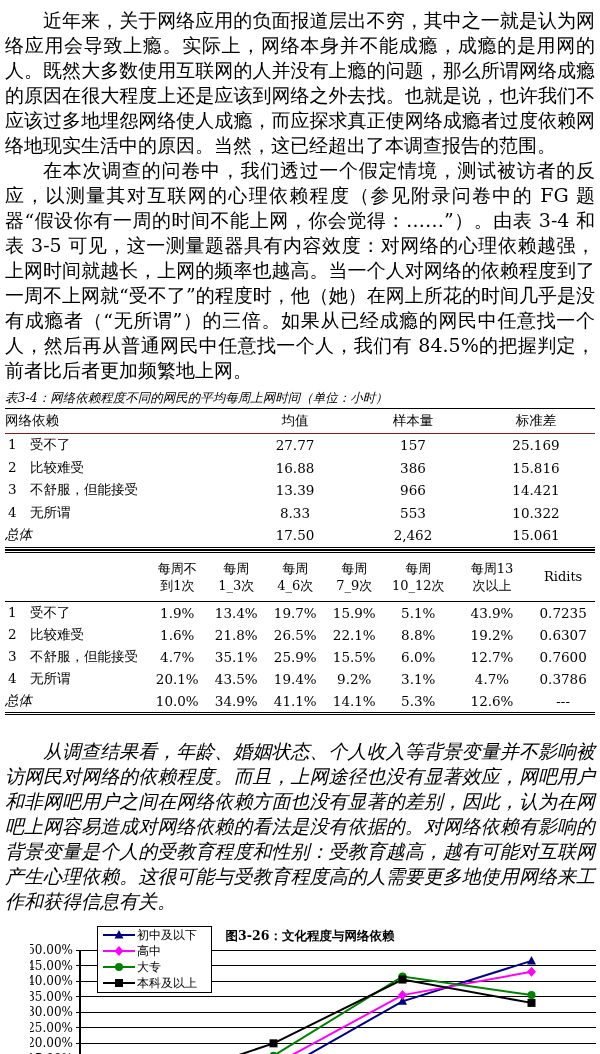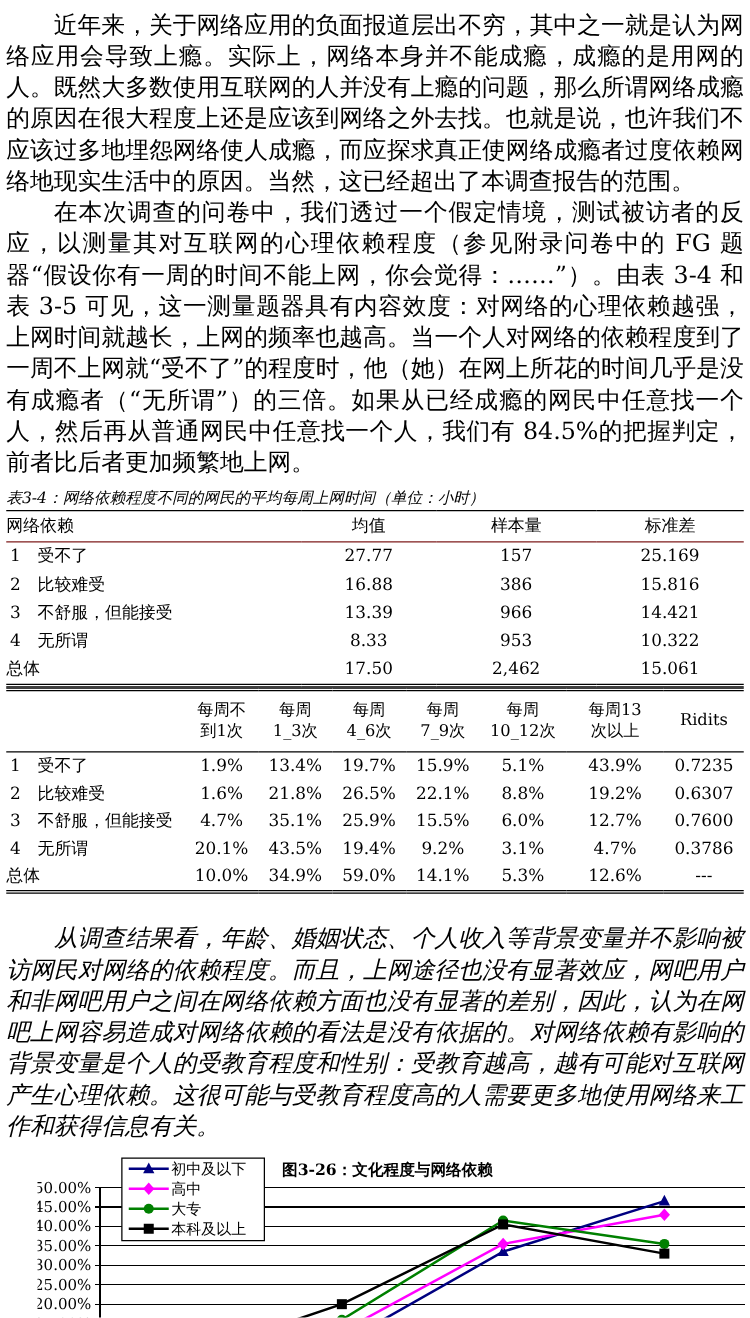--- a/index.html
+++ b/index.html
@@ -14,21 +14,21 @@
   table.t1{border-top:1px solid #000;border-bottom:3px double #000;}
   table.t2{border-top:3px double #000;border-bottom:3px double #000;}
   .dtable th,.dtable td{padding:0;font-weight:normal;font-size:13.5px;text-align:center;
        vertical-align:middle;white-space:nowrap;overflow:hidden;}
   table.t1 thead th{height:24px;border-bottom:1px solid #7f1d1d;}
   table.t2 thead th{height:48px;border-bottom:1px solid #000;font-size:13px;line-height:17px;}
   table.t1 tbody td{height:22.5px;}
   table.t2 tbody td{height:22px;}
   .dtable .left{text-align:left;}
   .rnum{display:inline-block;width:22px;padding-left:3px;}
-  .nonum{padding-left:0;}
+  .nonum{padding-left:0;font-style:italic;}
   .chart{margin-left:25px;margin-top:6px;width:570px;height:214px;}
   p.p3{margin-top:24px;font-style:italic;}
   svg text{font-family:"DejaVu Serif","Liberation Serif",serif;}
 </style>
 </head>
 <body>
 
 <div class="page">
   <p class="para">近年来，关于网络应用的负面报道层出不穷，其中之一就是认为网络应用会导致上瘾。实际上，网络本身并不能成瘾，成瘾的是用网的人。既然大多数使用互联网的人并没有上瘾的问题，那么所谓网络成瘾的原因在很大程度上还是应该到网络之外去找。也就是说，也许我们不应该过多地埋怨网络使人成瘾，而应探求真正使网络成瘾者过度依赖网络地现实生活中的原因。当然，这已经超出了本调查报告的范围。</p>
   <p class="para">在本次调查的问卷中，我们透过一个假定情境，测试被访者的反应，以测量其对互联网的心理依赖程度（参见附录问卷中的 FG 题器“假设你有一周的时间不能上网，你会觉得：……”）。由表 3-4 和表 3-5 可见，这一测量题器具有内容效度：对网络的心理依赖越强，上网时间就越长，上网的频率也越高。当一个人对网络的依赖程度到了一周不上网就“受不了”的程度时，他（她）在网上所花的时间几乎是没有成瘾者（“无所谓”）的三倍。如果从已经成瘾的网民中任意找一个人，然后再从普通网民中任意找一个人，我们有 84.5%的把握判定，前者比后者更加频繁地上网。</p>
@@ -64,21 +64,21 @@
         </tr>
         <tr>
           <td class="left"><span class="rnum">3</span><span class="">不舒服，但能接受</span></td>
           <td>13.39</td>
           <td>966</td>
           <td>14.421</td>
         </tr>
         <tr>
           <td class="left"><span class="rnum">4</span><span class="">无所谓</span></td>
           <td>8.33</td>
-          <td>953</td>
+          <td>553</td>
           <td>10.322</td>
         </tr>
         <tr>
           <td class="left"><span class="nonum">总体</span></td>
           <td>17.50</td>
           <td>2,462</td>
           <td>15.061</td>
         </tr>
       </tbody>
     </table>
@@ -164,21 +164,21 @@
           <td>19.4%</td>
           <td>9.2%</td>
           <td>3.1%</td>
           <td>4.7%</td>
           <td>0.3786</td>
         </tr>
         <tr>
           <td class="left"><span class="nonum">总体</span></td>
           <td>10.0%</td>
           <td>34.9%</td>
-          <td>59.0%</td>
+          <td>41.1%</td>
           <td>14.1%</td>
           <td>5.3%</td>
           <td>12.6%</td>
           <td>---</td>
         </tr>
       </tbody>
     </table>
 
   <p class="para p3">从调查结果看，年龄、婚姻状态、个人收入等背景变量并不影响被访网民对网络的依赖程度。而且，上网途径也没有显著效应，网吧用户和非网吧用户之间在网络依赖方面也没有显著的差别，因此，认为在网吧上网容易造成对网络依赖的看法是没有依据的。对网络依赖有影响的背景变量是个人的受教育程度和性别：受教育越高，越有可能对互联网产生心理依赖。这很可能与受教育程度高的人需要更多地使用网络来工作和获得信息有关。</p>
 

